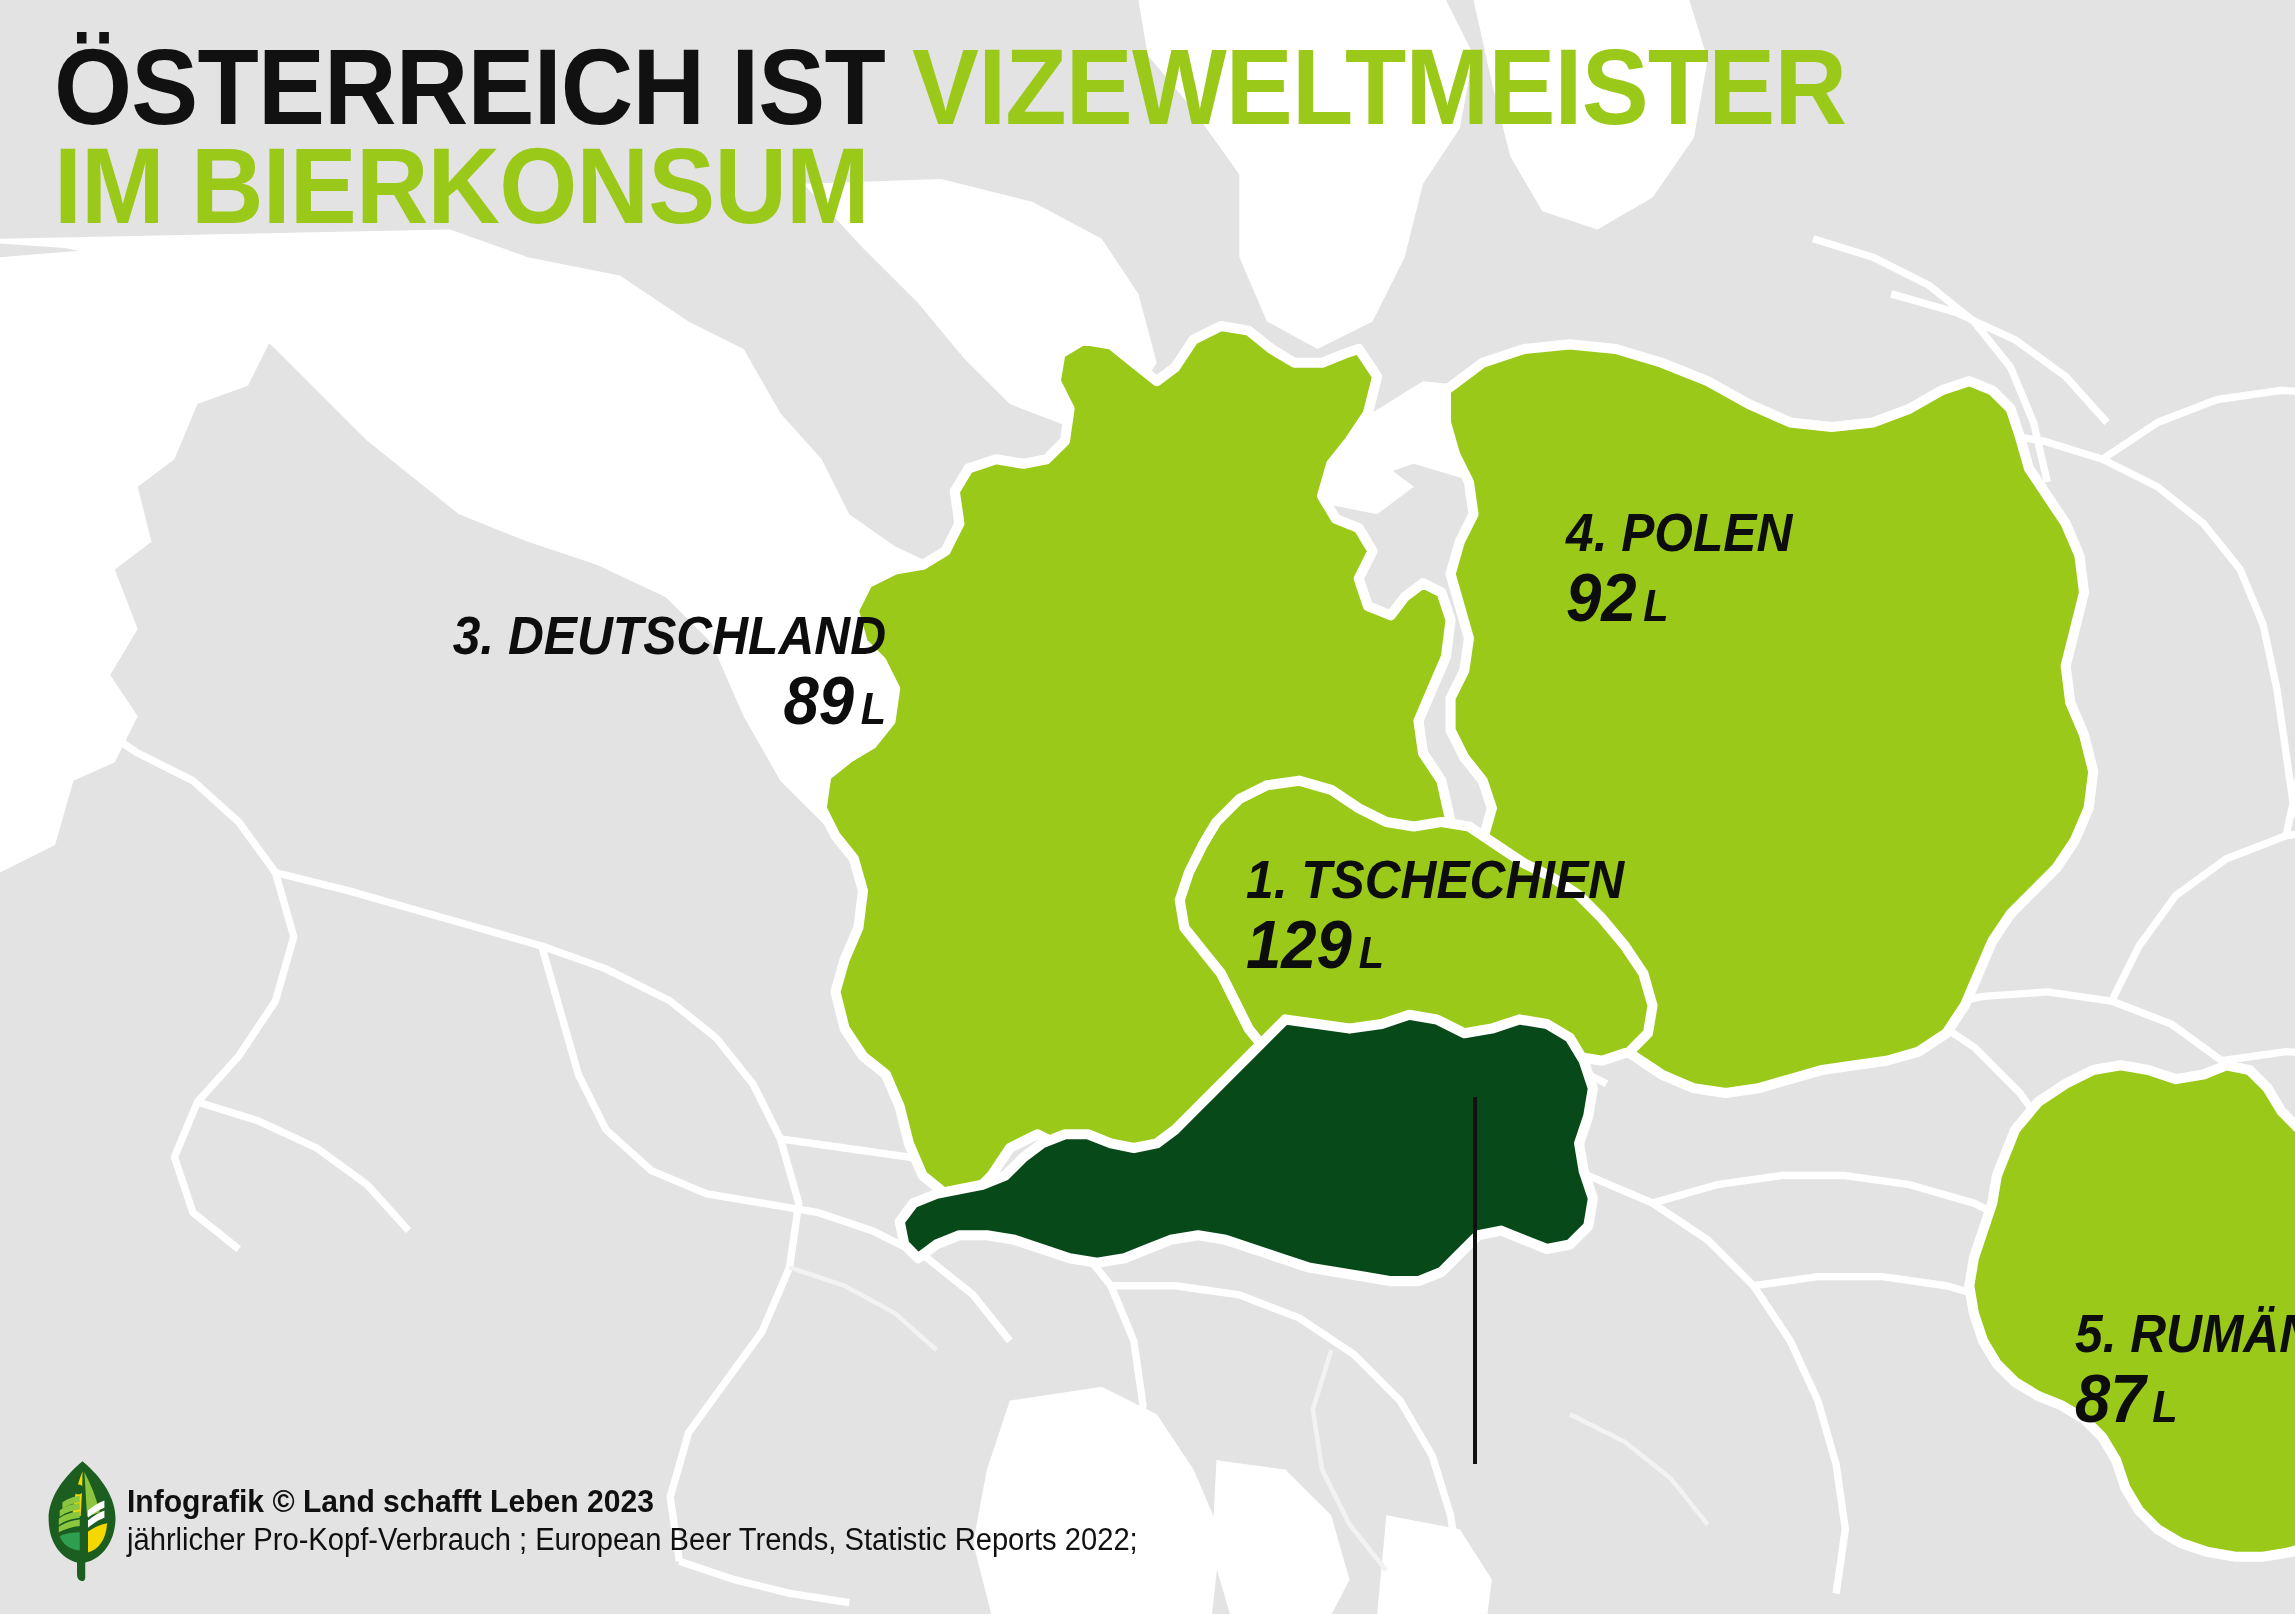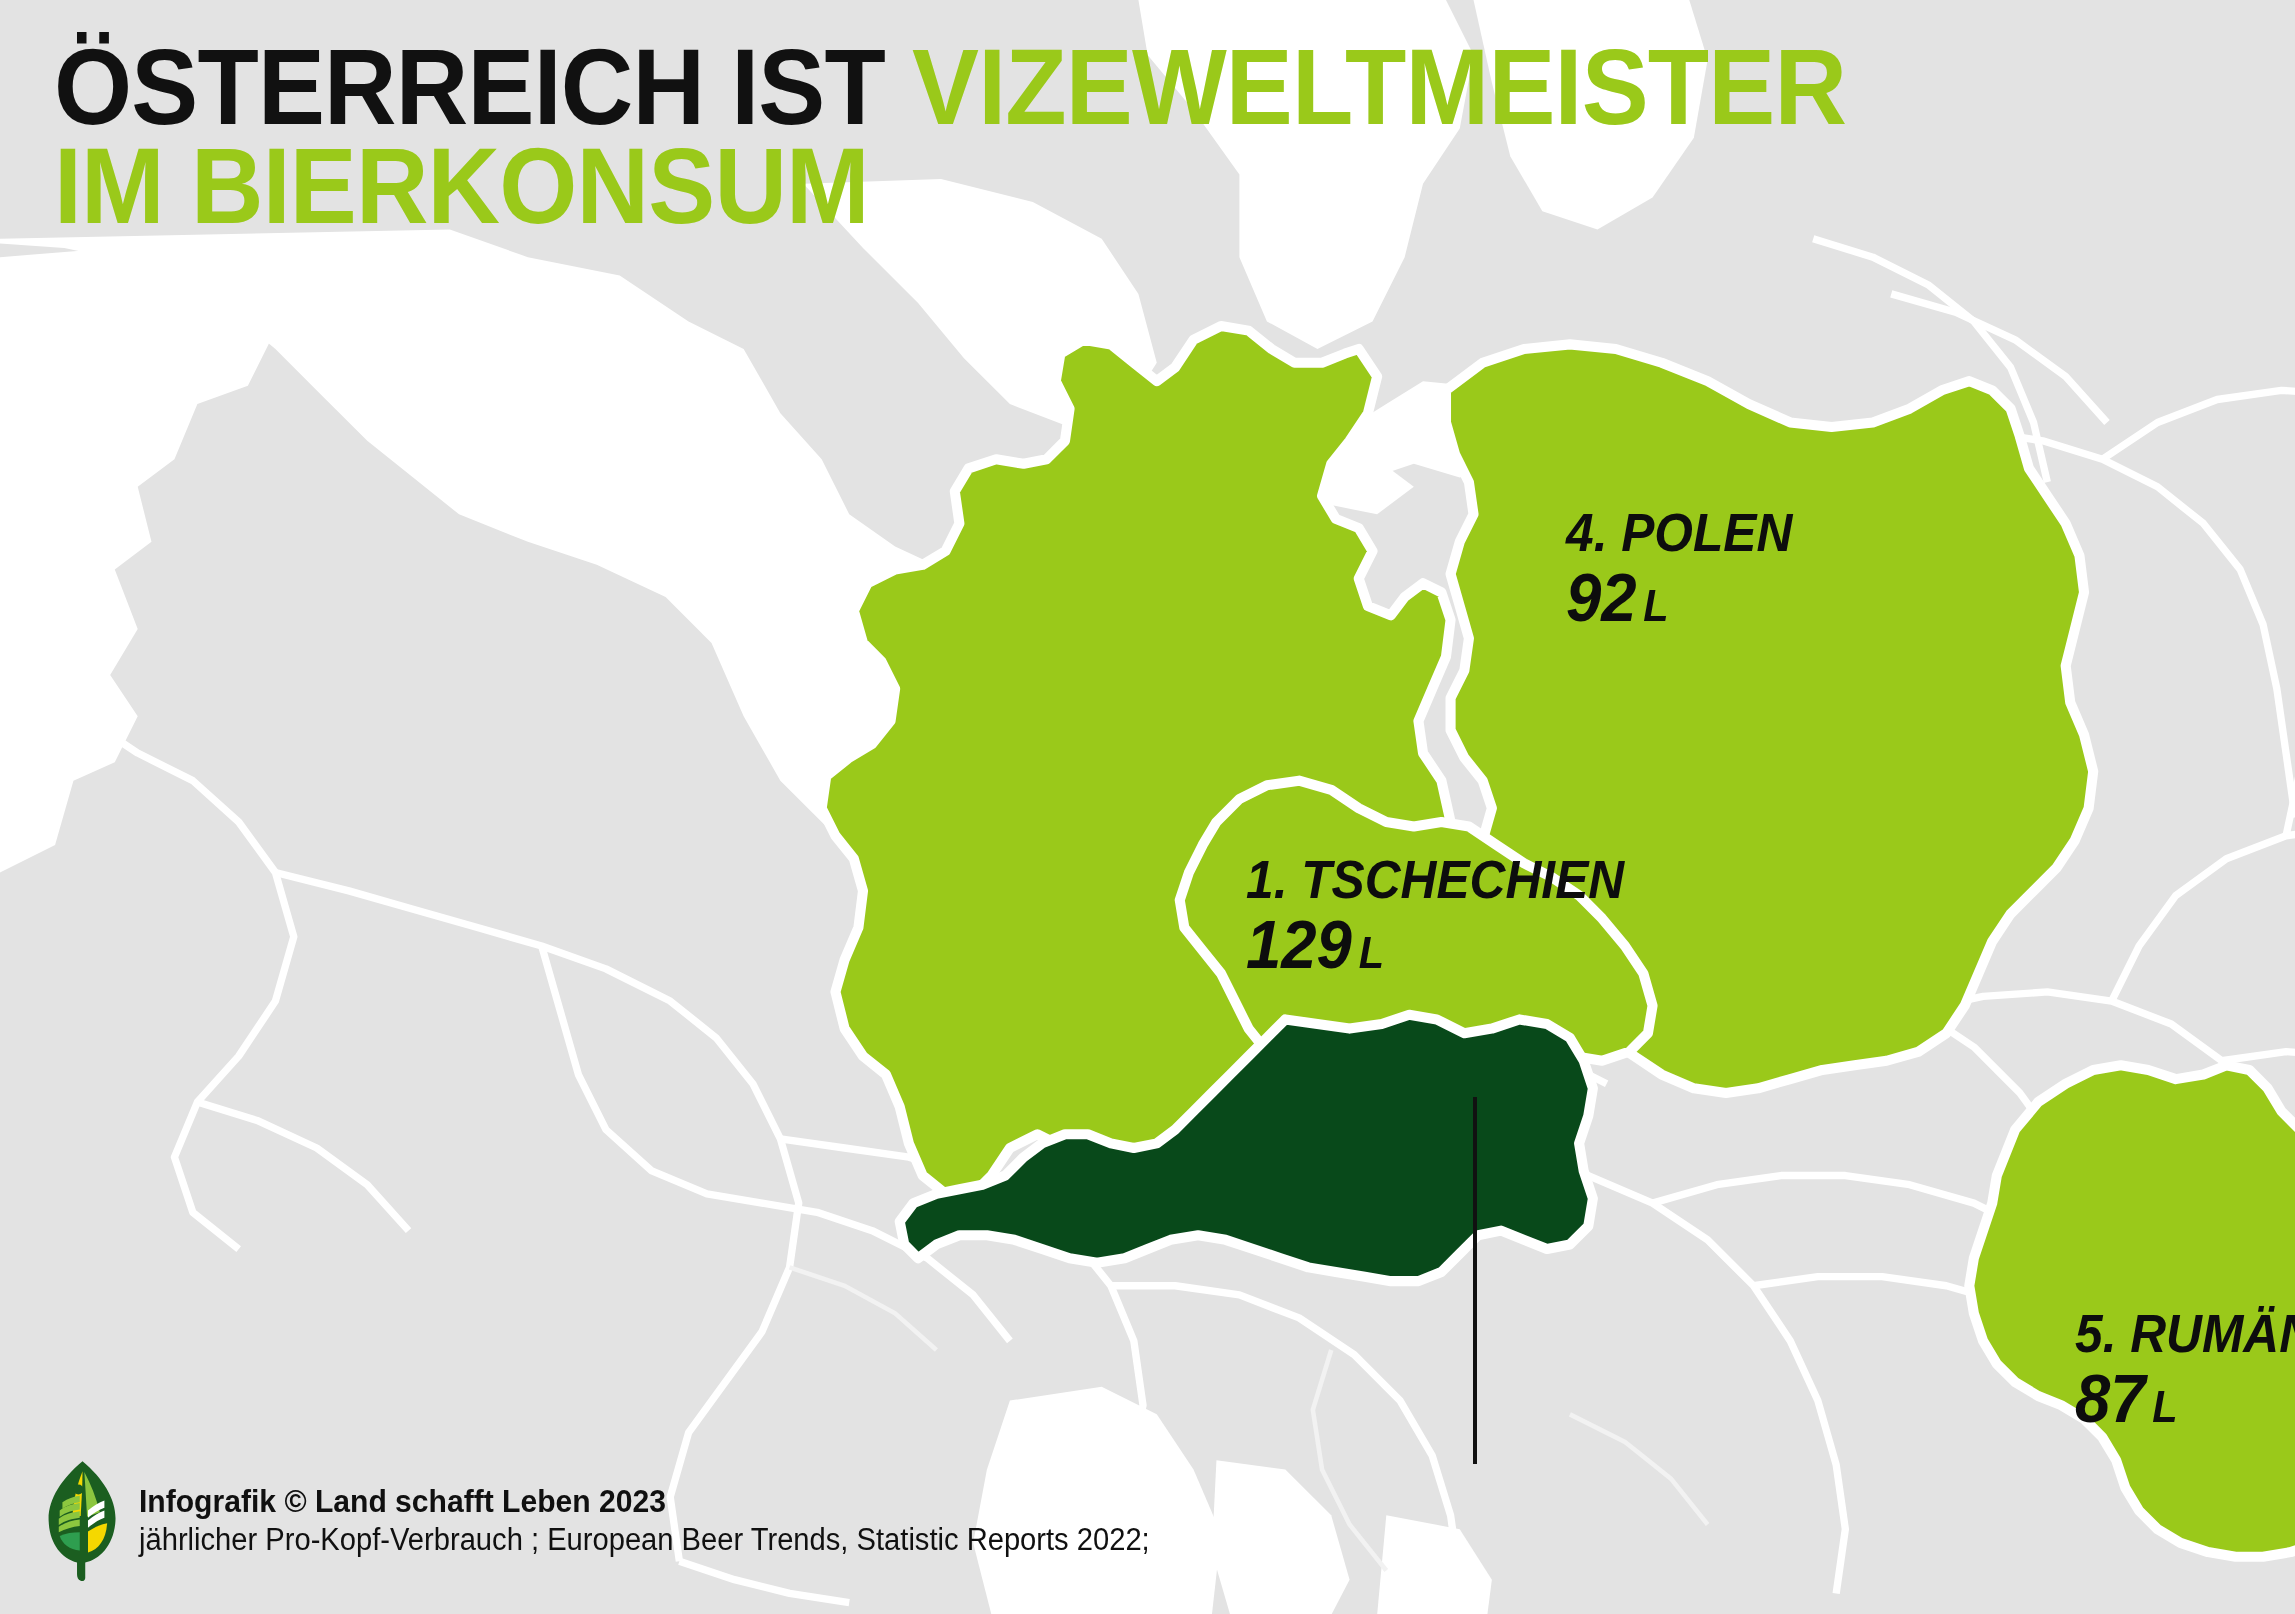--- a/index.html
+++ b/index.html
@@ -79,21 +79,21 @@
     width:4.1px;
     background:#111111;
     z-index:39;
   }
   #leader-at{left:1473px;top:1097px;height:367px;}
 
   
   .footer{
     position:absolute;left:46px;top:1458px;
     z-index:45;
-    display:flex;align-items:center;gap:20px;
+    display:flex;align-items:center;gap:8px;
   }
   .footer-logo{width:73px;height:124px;flex:0 0 auto;}
   .footer-text{color:#101010;}
   .footer-line1{
     font-size:32px;font-weight:bold;font-stretch:condensed;
     transform:scaleX(0.94);transform-origin:left center;
     white-space:nowrap;line-height:1.22;
   }
   .footer-line2{
     font-size:31px;font-weight:normal;font-stretch:condensed;
@@ -261,20 +261,24 @@
          L4340,2620 L4350,2560 L4370,2510 Z"></path>
   </svg>
 
   <div class="title-block">
     <div class="title-line">
       <span class="t-black">ÖSTERREICH IST </span><span class="t-green">VIZEWELTMEISTER</span>
     </div>
     <div class="title-line t-green">IM BIERKONSUM</div>
   </div>
 
+  <div class="label right-align" id="lbl-de">
+    <span class="lname">3. DEUTSCHLAND</span>
+    <span class="lval"><span>89</span><span class="lunit">L</span></span>
+  </div>
 
   <div class="label left-align" id="lbl-pl">
     <span class="lname">4. POLEN</span>
     <span class="lval"><span>92</span><span class="lunit">L</span></span>
   </div>
 
   <div class="label left-align" id="lbl-cz">
     <span class="lname">1. TSCHECHIEN</span>
     <span class="lval"><span>129</span><span class="lunit">L</span></span>
   </div>

